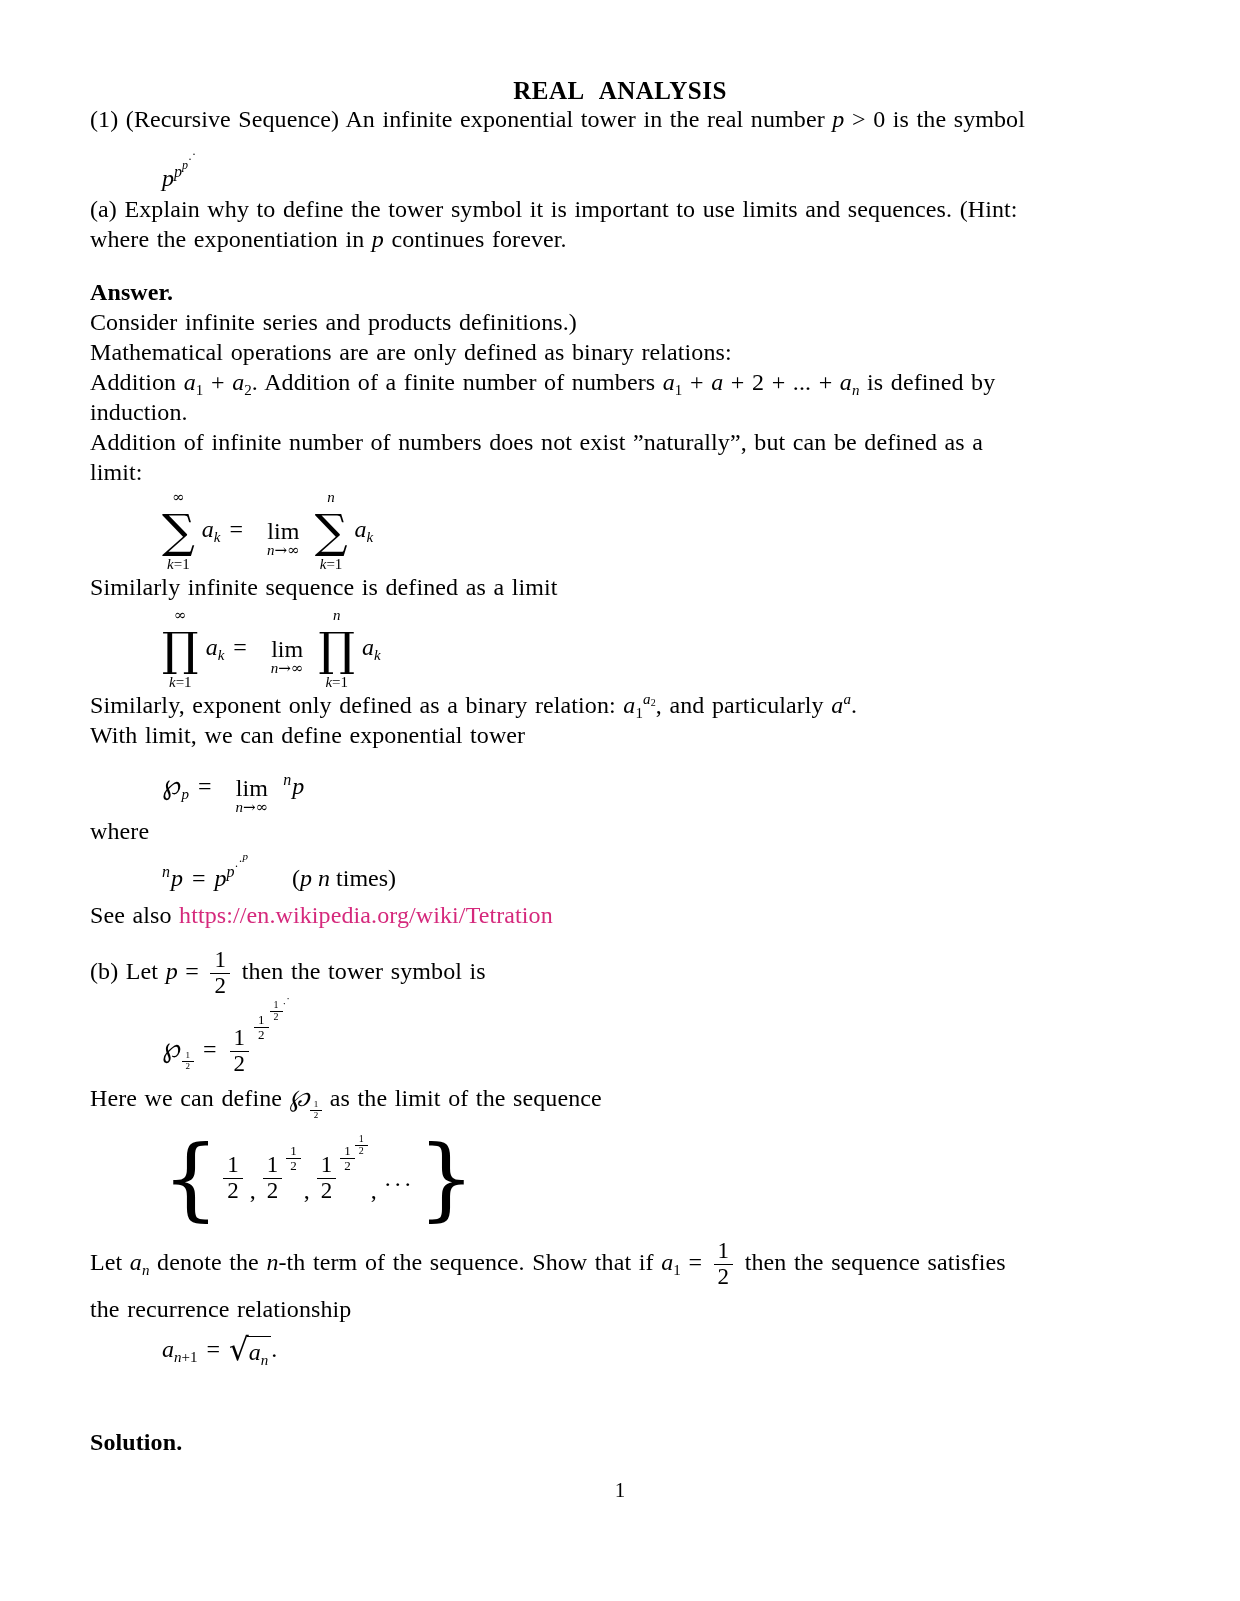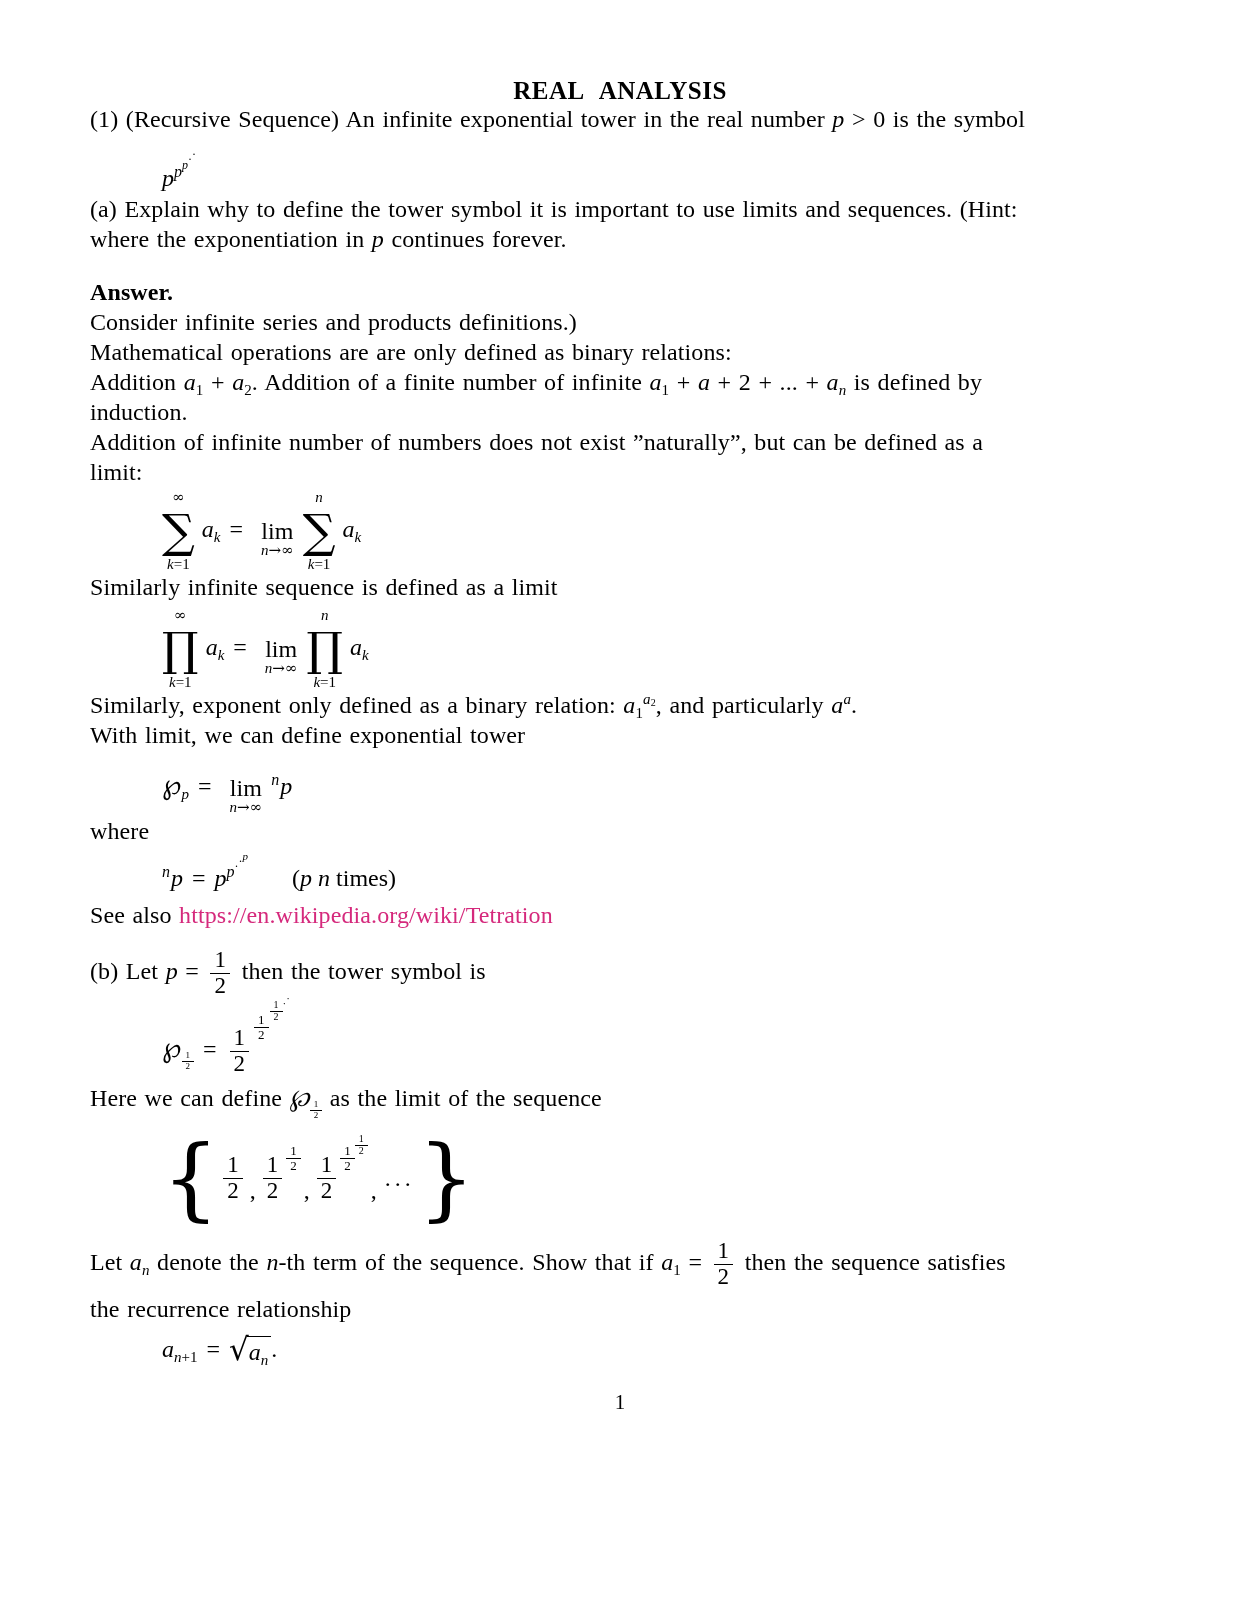--- a/index.html
+++ b/index.html
@@ -34,21 +34,21 @@
   .frac.tiny{font-size:9px;}
   sub .frac.tiny{transform:translateY(3px);}
   
   .eq{display:block;margin-left:72px;font-size:24px;white-space:nowrap;}
   .eqsign{margin:0 9px;}
   .mathsym{font-family:"DejaVu Serif","DejaVu Sans",serif;}
   .bigop{display:inline-flex;flex-direction:column;align-items:center;vertical-align:middle;margin-right:7px;}
   .bigop .toplim{font-size:15px;line-height:17px;}
   .bigop .sym{font-size:46px;line-height:50px;font-family:"DejaVu Serif","DejaVu Sans",serif;}
   .bigop .botlim{font-size:15px;line-height:17px;}
-  .limblk{display:inline-flex;flex-direction:column;align-items:center;vertical-align:middle;margin:0 9px;transform:translateY(7px);}
+  .limblk{display:inline-flex;flex-direction:column;align-items:center;vertical-align:middle;margin:0 15px;transform:translateY(7px);}
   .limblk .limword{font-size:24px;line-height:24px;}
   .limblk .limsub{font-size:15px;line-height:15px;}
   
   .ts1{font-size:16px;position:relative;top:-9px;}
   .ts2{font-size:12px;position:relative;top:-17px;}
   .ts3{font-size:11px;position:relative;top:-26px;}
   .tdot1{font-size:12px;position:relative;top:-23px;}
   .tdot2{font-size:12px;position:relative;top:-28px;}
   .npdot1{font-size:12px;position:relative;top:-16px;}
   .npdot2{font-size:12px;position:relative;top:-21px;}
@@ -104,21 +104,21 @@
     <div class="eq" id="eq-tower">
       <span class="mi">p</span><span class="ts1 mi">p</span><span class="ts2 mi">p</span><span class="tdot1">·</span><span class="tdot2">·</span>
     </div>
 
     <div class="line"><span>(a) Explain why to define the tower symbol it is important to use limits and sequences. (Hint:</span></div>
     <div class="line"><span>where the exponentiation in </span><span class="mi">p</span><span> continues forever.</span></div>
     <div class="line" id="ansHead"><span class="bold">Answer.</span></div>
 
     <div class="line"><span>Consider infinite series and products definitions.)</span></div>
     <div class="line"><span>Mathematical operations are are only defined as binary relations:</span></div>
-    <div class="line"><span>Addition </span><span class="mi">a</span><sub>1</sub><span> + </span><span class="mi">a</span><sub>2</sub><span>.  Addition of a finite number of infinite </span><span class="mi">a</span><sub>1</sub><span> + </span><span class="mi">a</span><span> + 2 + ... + </span><span class="mi">a</span><sub class="mi">n</sub><span> is defined by</span></div>
+    <div class="line"><span>Addition </span><span class="mi">a</span><sub>1</sub><span> + </span><span class="mi">a</span><sub>2</sub><span>.  Addition of a finite number of numbers </span><span class="mi">a</span><sub>1</sub><span> + </span><span class="mi">a</span><span> + 2 + ... + </span><span class="mi">a</span><sub class="mi">n</sub><span> is defined by</span></div>
     <div class="line"><span>induction.</span></div>
     <div class="line"><span>Addition of infinite number of numbers does not exist ”naturally”, but can be defined as a</span></div>
     <div class="line"><span>limit:</span></div>
 
     <div class="eq" id="eq-sum">
       <span class="bigop">
           <span class="toplim mathsym">∞</span>
           <span class="sym">∑</span>
           <span class="botlim"><span class="mi">k</span><span>=1</span></span>
         </span><span class="mi">a</span><sub class="mi">k</sub><span class="eqsign">=</span><span class="limblk">
@@ -222,18 +222,19 @@
         </span><span> then the sequence satisfies</span></div>
     <div class="line"><span>the recurrence relationship</span></div>
 
     <div class="eq" id="eq-rec">
       <span class="mi">a</span><sub><span class="mi">n</span><span>+1</span></sub><span class="eqsign">=</span><span class="rad">
           <span class="radsign">√</span>
           <span class="radicand"><span class="mi">a</span><sub class="mi">n</sub></span>
         </span><span>.</span>
     </div>
 
+    <div class="line" id="solHead"><span class="bold">Solution.</span></div>
 
   </div>
 
   <div class="pagenum">1</div>
 
 </div>
 
 </body></html>

